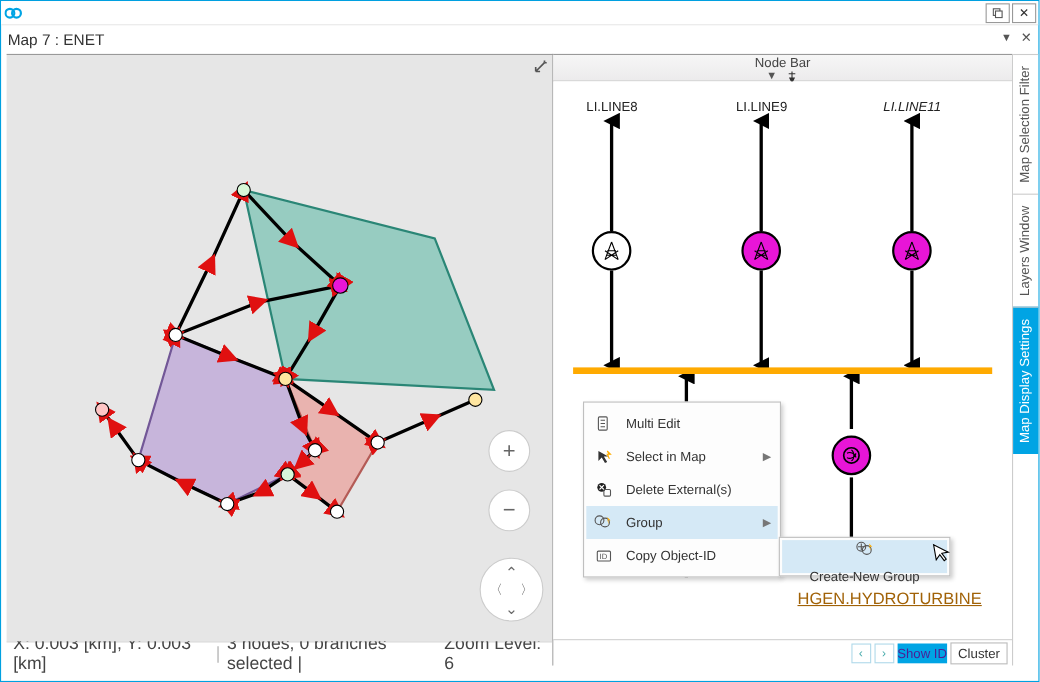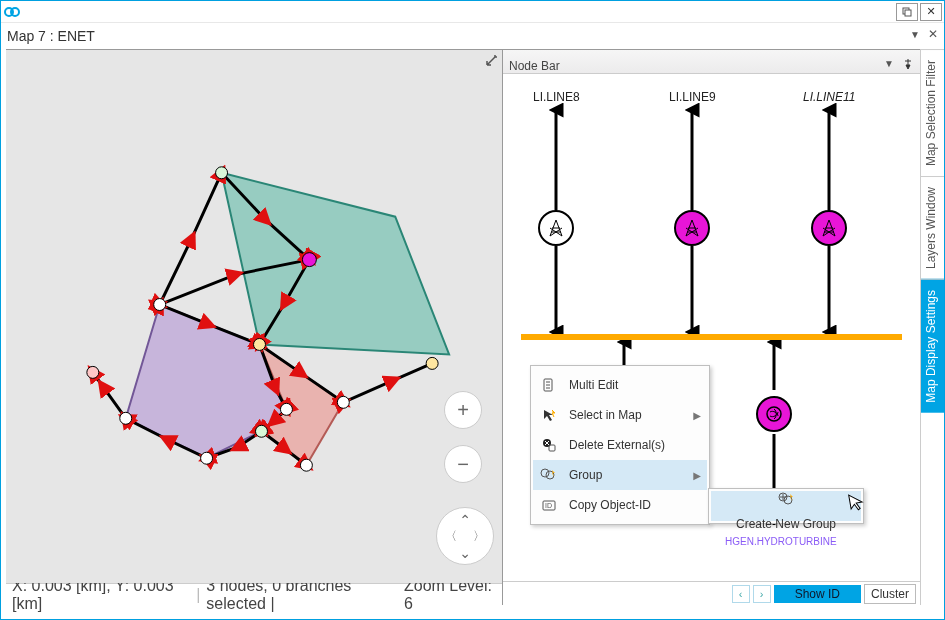--- a/index.html
+++ b/index.html
@@ -17,27 +17,27 @@
   .tabrow .controls { position:absolute; right:6px; top:4px; display:flex; gap:8px; align-items:center; color:#555; }
   
   .main { display:flex; height:556px; }
   .leftpane { width:497px; border-top:1px solid #999; border-right:1px solid #999; display:flex; flex-direction:column; position:relative; margin-left:5px;}
   .rightwrap { flex:1; display:flex; }
   .rightpane { flex:1; display:flex; flex-direction:column; position:relative; border-top:1px solid #999;}
   .vstrip { width:24px; border-left:1px solid #ccc; display:flex; flex-direction:column; }
   .vtab { writing-mode: vertical-rl; transform: rotate(180deg); text-align:center; padding:10px 3px; font-size:12px; cursor:pointer; background:#fff; border-bottom:1px solid #ccc; color:#555;}
   .vtab.active { background:#00a4e4; color:#fff; }
   
-  .subheader { height:24px; background:linear-gradient(#f6f6f6,#ecebec); border-bottom:1px solid #ccc; display:flex; align-items:flex-end; padding:0 6px; font-size:12px; color:#444; justify-content:space-between;}
+  .subheader { height:24px; background:linear-gradient(#f6f6f6,#ecebec); border-bottom:1px solid #ccc; display:flex; align-items:center; padding:0 6px; font-size:12px; color:#444; justify-content:space-between;flex-direction:column;}
   .subheader .hcontrols { display:flex; gap:8px; color:#555;}
   .nodebarbody { flex:1; position:relative; background:#fff; }
   
   .rfooter { height:24px; border-top:1px solid #ccc; display:flex; align-items:center; justify-content:flex-end; padding:0 4px; gap:3px;}
   .pagerbtn { width:18px; height:18px; border:1px solid #b0d9ea; display:flex; align-items:center; justify-content:center; cursor:pointer; color:#4aa; font-size:11px;}
-  .showid { background:#00a4e4; color:#0f172a; padding:2px 21px; cursor:pointer; }
+  .showid { background:#00a4e4; color:#4c1d95; padding:2px 0; cursor:pointer; }
   .cluster { border:1px solid #bbb; padding:2px 6px; cursor:pointer; }
   
   .mapbody { flex:1; background:#e6e6e6; position:relative; }
   .mapbody .collapse-icon { position:absolute; top:3px; right:3px; color:#555;}
   .zoombtns { position:absolute; right:20px; bottom:100px; display:flex; flex-direction:column; gap:16px;}
   .circlebtn { width:38px; height:38px; border-radius:50%; background:#fff; border:1px solid #ccc; display:flex; align-items:center; justify-content:center; font-size:20px; color:#666; cursor:pointer;}
   .panctrl { position:absolute; right:8px; bottom:18px; width:58px; height:58px; border-radius:50%; background:#fff; border:1px solid #ccc; cursor:pointer; display:flex; flex-direction:column; align-items:center; justify-content:center; color:#666; font-size:12px;}
   .panctrl .row{display:flex; gap:16px;}
   
   .statusbar { height:22px; background:#fff; border-top:1px solid #ccc; display:flex; align-items:center; padding:0 6px; color:#444; font-size:16px;}
@@ -53,21 +53,21 @@
   
   svg.mapsvg { position:absolute; top:0; left:0; width:100%; height:100%; }
   
   .diagram { position:absolute; top:16px; left:0; right:0; height:460px; }
   
   .busnode { position:absolute; width:36px; height:36px; border-radius:50%; border:2px solid #000; display:flex; align-items:center; justify-content:center;}
   .magenta { background:#e815d7; }
   .magenta svg path, .magenta svg line, .magenta svg circle{stroke:#000;}
   .busbar { position:absolute; left:18px; right:18px; top:244px; height:6px; background:#ffaa00;}
   .vlabel { position:absolute; top:0; font-size:12px; color:#222;}
-  .turbinelabel { position:absolute; top:446px; font-size:10px; color:#8b5cf6; }
+  .turbinelabel { position:absolute; top:446px; font-size:15px; color:#a16207;text-decoration:underline; }
   .arrowline {stroke:#000; stroke-width:3;}
 </style>
 </head>
 <body>
 
 <div class="titlebar">
   <div class="logo">
     <svg width="16" height="16" viewBox="0 0 16 16">
       <circle cx="5" cy="8" r="4" fill="none" stroke="#00a4e4" stroke-width="2"></circle>
       <circle cx="11" cy="8" r="4" fill="none" stroke="#00a4e4" stroke-width="2"></circle>

